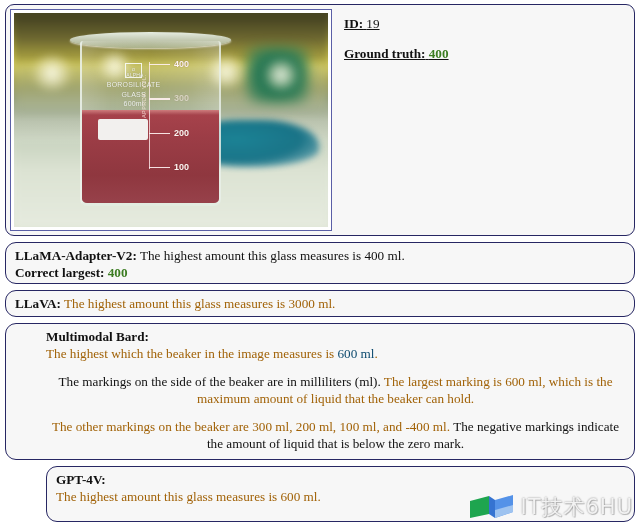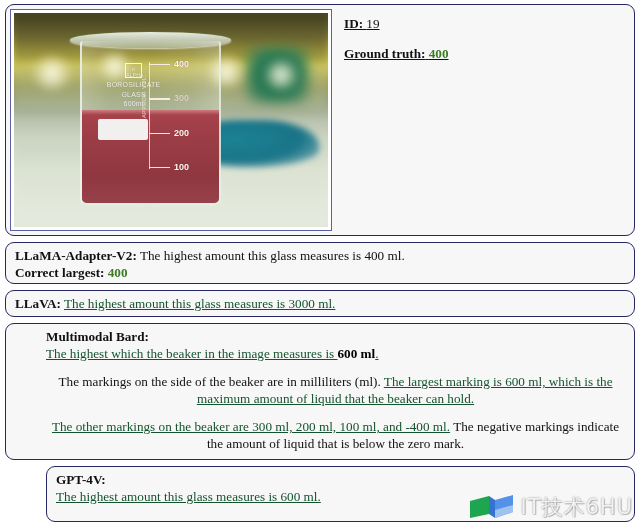--- a/index.html
+++ b/index.html
@@ -225,29 +225,30 @@
     font-size: 13.2px;
     line-height: 17px;
     color: #111111;
     text-decoration: underline;
   }
   .qa .row { margin-bottom: 13px; }
   .qa .row:last-child { margin-bottom: 0; }
   .lbl { font-weight: bold; }
   .q-body { text-align: justify; }
   .green { color: #3c7d22; font-weight: bold; }
-  .red   { color: #14532d; text-decoration: underline; }
-  .red-b { color: #000000; font-weight: bold; }
+  .red   { color: #a16207; }
+  .red-b { color: #0c4a6e; font-weight: normal; }
 
   
   .resp {
     padding: 5px 9px 6px 9px;
     font-size: 13.2px;
     line-height: 16.5px;
     color: #111111;
+    border-radius: 11px;
   }
   #panel-llama { height: 42px; }
   #panel-llava { height: 27px; }
   #panel-bard  { height: 137px; padding-left: 40px; }
   #panel-gpt4v { height: 56px; margin-left: 41px; }
   .resp p { margin: 0; }
   .resp p.gap { margin-top: 12px; text-align: center; }
 
   
   .watermark {

